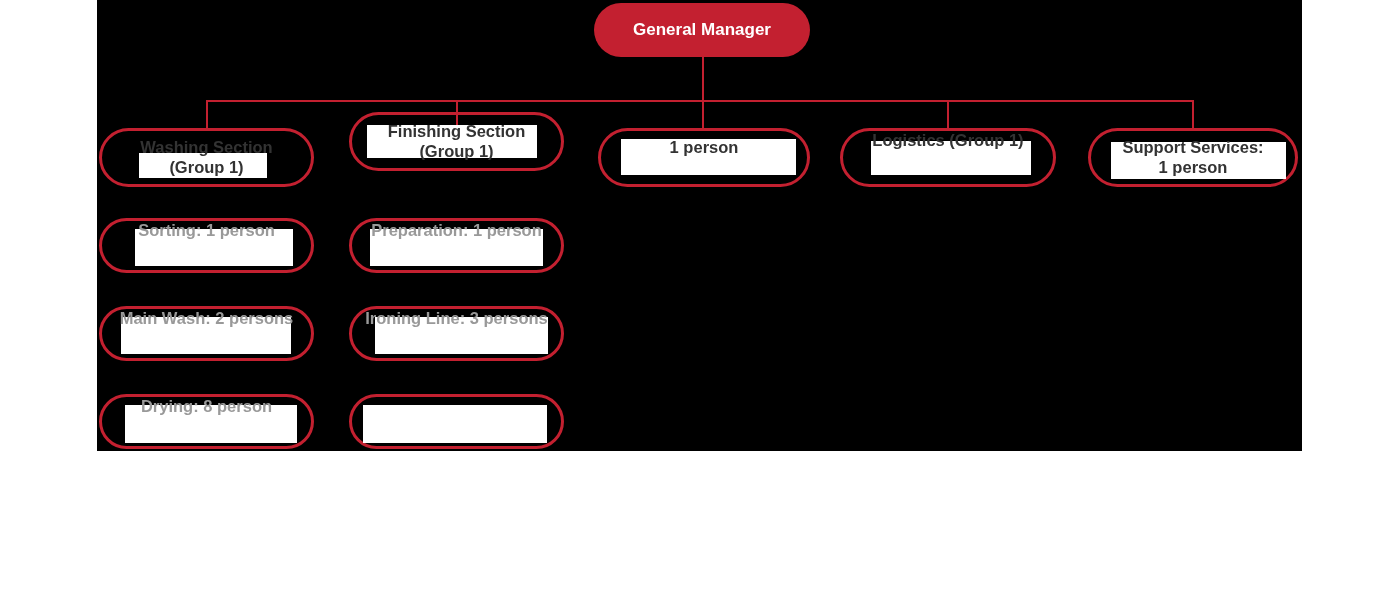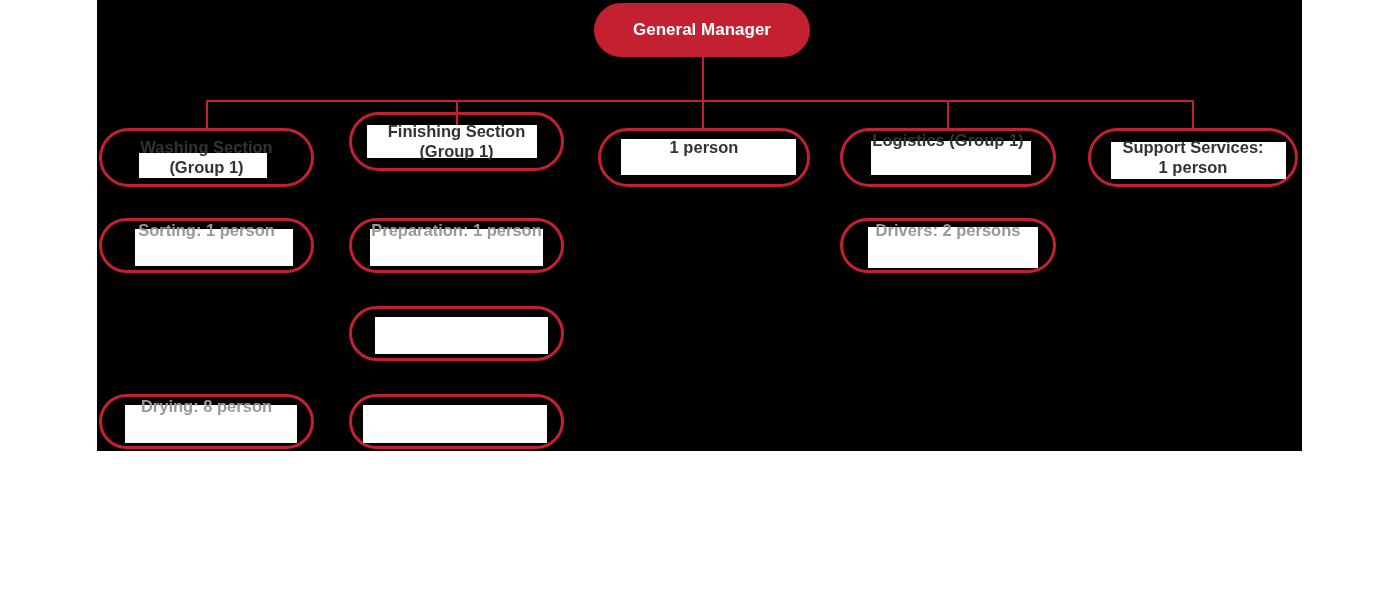--- a/index.html
+++ b/index.html
@@ -94,44 +94,47 @@
       </div>
     </div>
 
     <div class="node pill-sm" style="left:2px;top:218px;width:215px">
       <div class="label-bg" style="left:33px;top:8px;width:158px;height:37px"></div>
       <div class="label one gray">
         <span>Sorting: 1 person</span>
       </div>
     </div>
 
+    <div class="node pill-sm" style="left:2px;top:306px;width:215px">
+      <div class="label-bg" style="left:19px;top:8px;width:170px;height:37px"></div>
+      <div class="label one gray">
+        <span>Main Wash: 2 persons</span>
+      </div>
+    </div>
 
     <div class="node pill-sm" style="left:2px;top:394px;width:215px">
       <div class="label-bg" style="left:23px;top:8px;width:172px;height:38px"></div>
       <div class="label one gray">
         <span>Drying: 8 person</span>
       </div>
     </div>
 
     <div class="node pill-sm" style="left:252px;top:218px;width:215px">
       <div class="label-bg" style="left:18px;top:8px;width:173px;height:37px"></div>
       <div class="label one gray">
         <span>Preparation: 1 person</span>
       </div>
     </div>
 
     <div class="node pill-sm" style="left:252px;top:306px;width:215px">
       <div class="label-bg" style="left:23px;top:8px;width:173px;height:37px"></div>
+      <div class="label one gray">
+        <span>Ironing Line: 3 persons</span>
+      </div>
     </div>
 
     <div class="node pill-sm" style="left:252px;top:394px;width:215px">
       <div class="label-bg" style="left:11px;top:8px;width:184px;height:38px"></div>
     </div>
 
-    <div class="node pill-sm" style="left:743px;top:218px;width:216px">
-      <div class="label-bg" style="left:25px;top:6px;width:170px;height:41px"></div>
-      <div class="label one gray">
-        <span>Drivers: 2 persons</span>
-      </div>
-    </div>
 
   </div>
 </div>
 
 </body></html>

